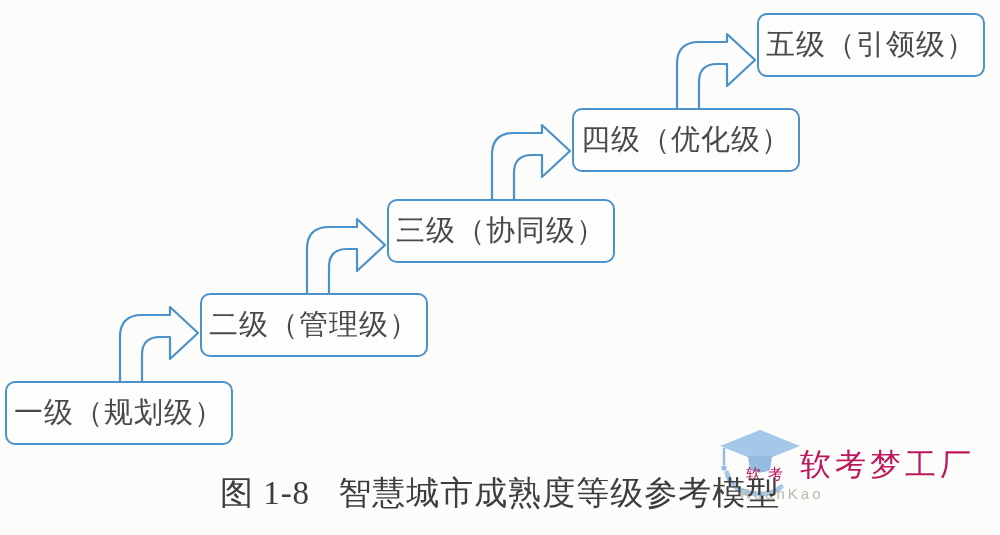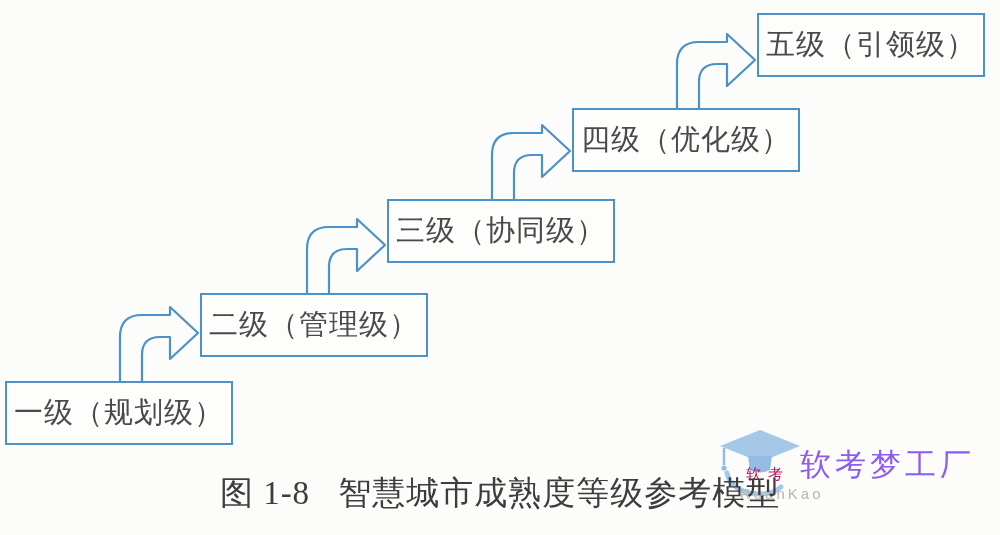--- a/index.html
+++ b/index.html
@@ -7,21 +7,21 @@
     position:relative;
     width:1000px;height:535px;
     background:#fcfcfa;
     overflow:hidden;
     font-family:"Liberation Serif", serif;
   }
   .level-box{
     position:absolute;
     width:224px;height:60px;
     border:2px solid #4b91ca;
-    border-radius:0;
+    border-radius:10px;
     background:#fdfdfc;
     display:flex;align-items:center;justify-content:center;
     box-sizing:content-box;
   }
   .level-box span{
     font-size:29px;
     color:#4a4a4a;
     letter-spacing:1px;
     white-space:nowrap;
   }
@@ -54,21 +54,21 @@
     font-size:15px;color:#be185d;letter-spacing:7px;
     font-family:"Liberation Sans", sans-serif;
   }
   .wm-en{
     position:absolute;left:22px;top:57px;
     font-size:15px;color:#b8b8b2;letter-spacing:3px;
     font-family:"Liberation Sans", sans-serif;
   }
   .wm-brand{
     position:absolute;left:82px;top:16px;
-    font-size:31px;color:#8b5cf6;letter-spacing:4px;
+    font-size:31px;color:#be185d;letter-spacing:4px;
     font-family:"Liberation Sans", sans-serif;
     white-space:nowrap;
   }
 </style>
 </head>
 <body>
 
 <div class="stage">
 
   <div class="level-box" style="left:5px;top:381px;">

